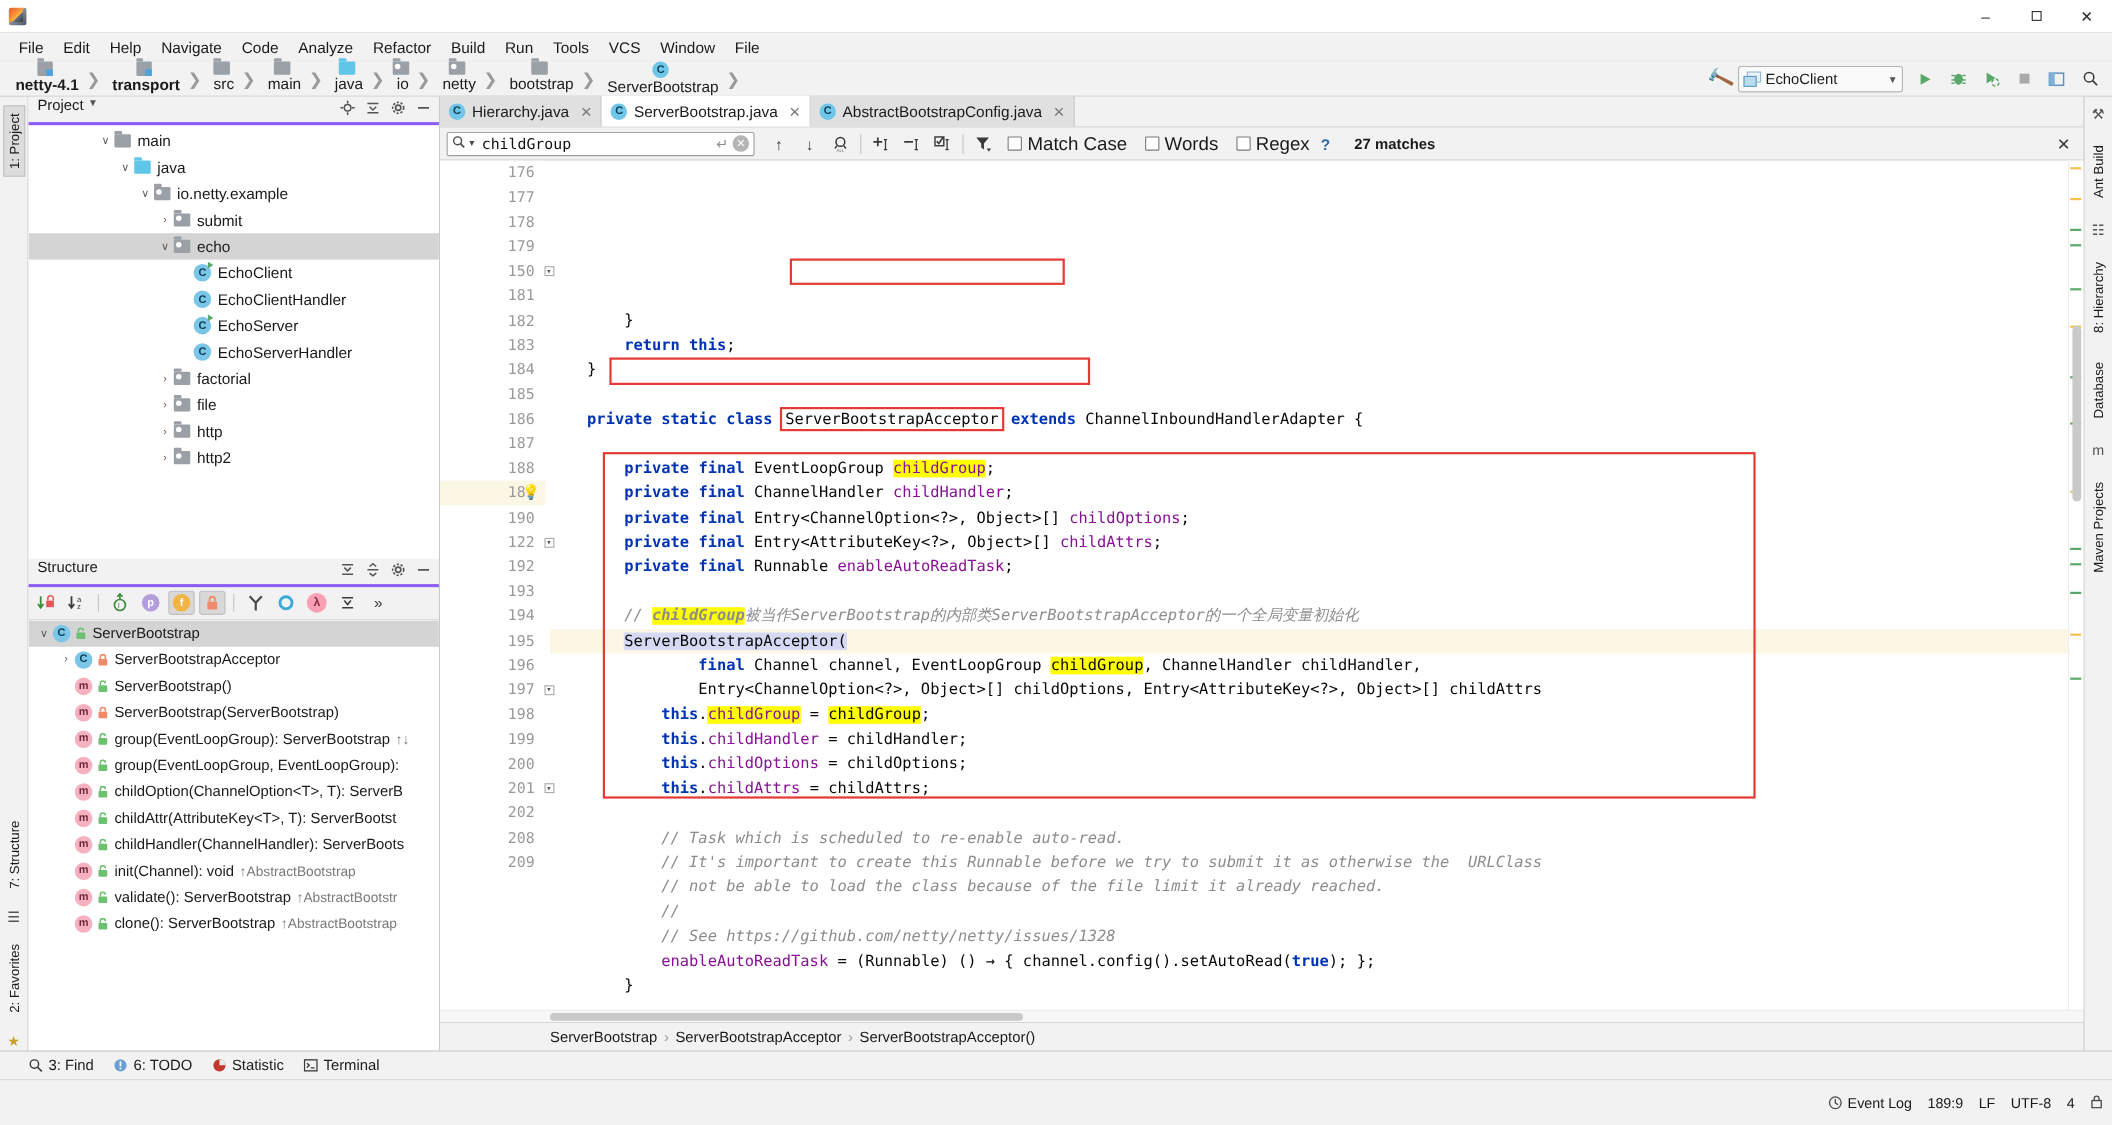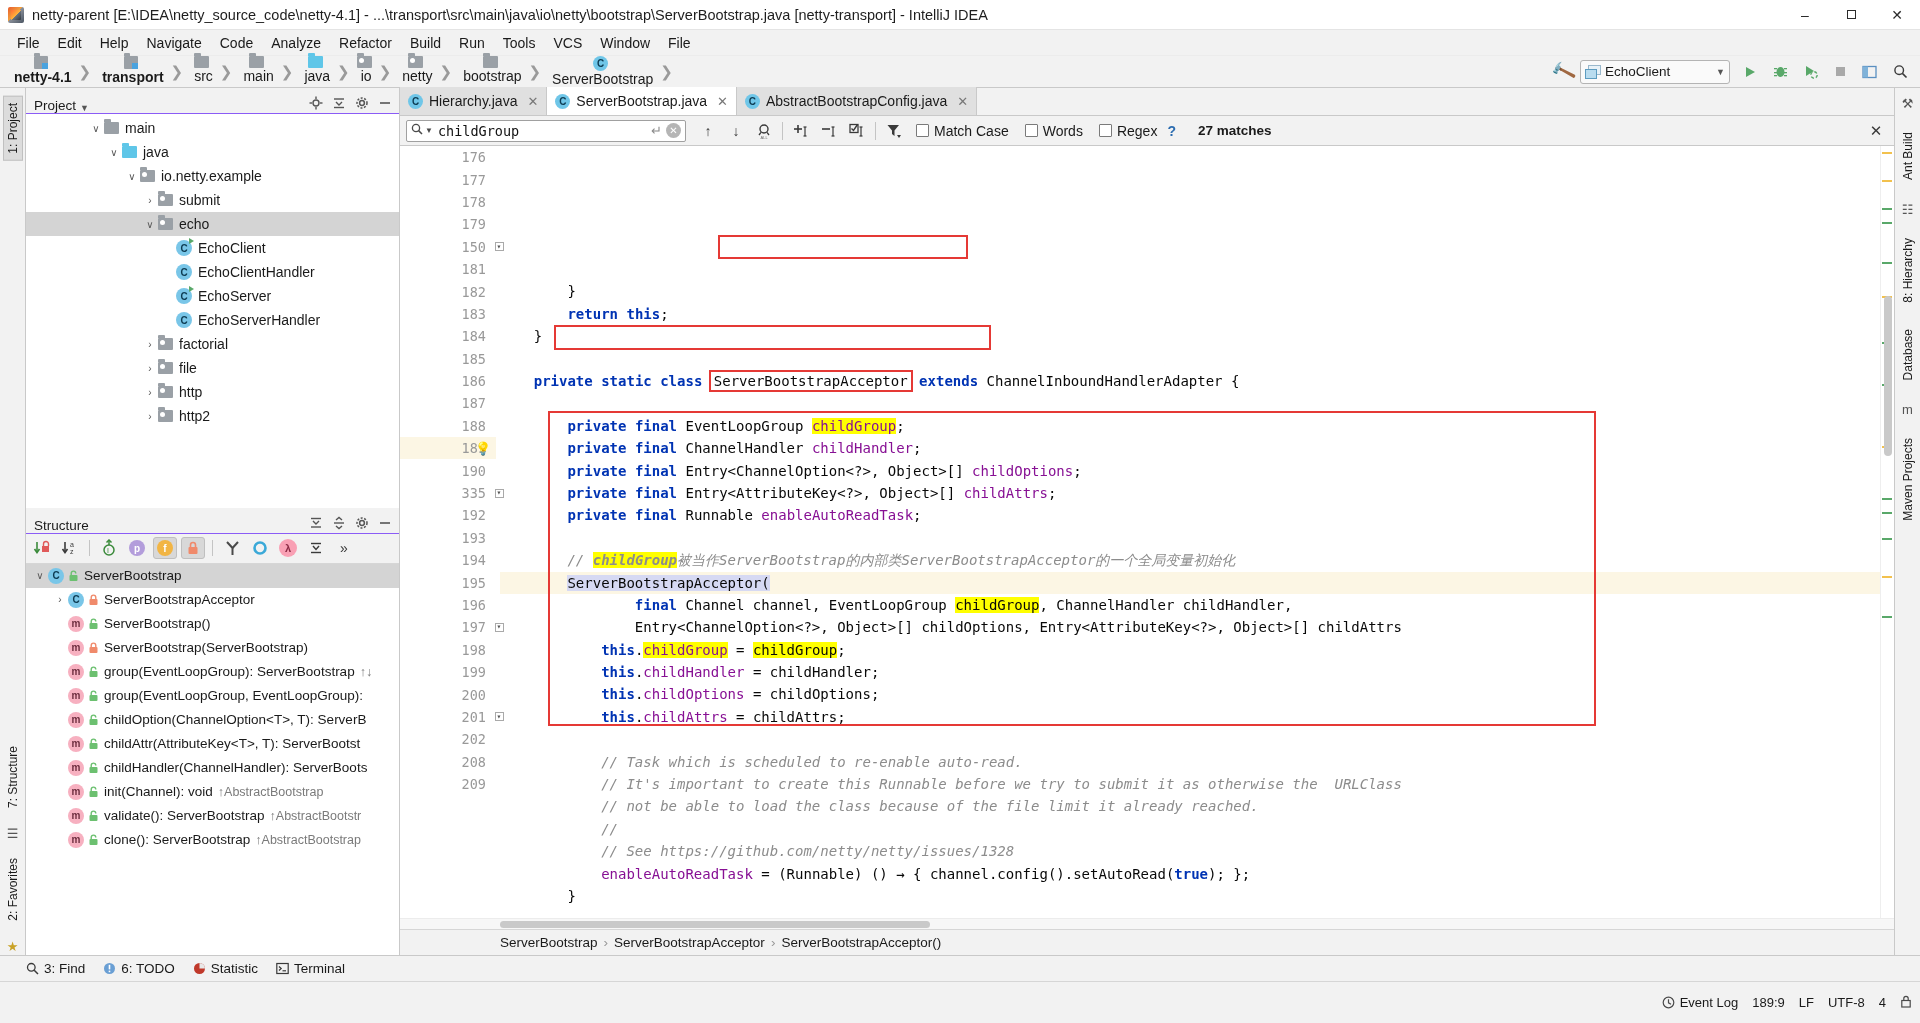--- a/index.html
+++ b/index.html
@@ -98,22 +98,22 @@
   
   .rail-right {
     width:26px; background:#f2f2f2; border-left:1px solid #c9c9c9; flex:none;
     display:flex; flex-direction:column; align-items:center; padding-top:6px; gap:14px;
   }
 
   
   .leftcol { width:374px; flex:none; display:flex; flex-direction:column; background:#fff; border-right:1px solid #c9c9c9;}
 
   .panel-header {
-    height:26px; background:#f2f2f2; display:flex; align-items:flex-end; padding:0 4px 0 8px;
-    border-bottom:1px solid #8b5cf6; flex:none; gap:3px;
+    height:26px; background:#f2f2f2; display:flex; align-items:flex-start; padding:0 4px 14px 8px;
+    border-bottom:3px solid #8b5cf6; flex:none; gap:3px;
   }
   .panel-title { font-size:13.5px; color:#1a1a1a; }
   .panel-title.proj { font-weight:normal; }
   .ph-spacer { flex:1; }
   .ph-btn { width:20px;height:20px;display:flex;align-items:center;justify-content:center;color:#555;font-size:13px;border-radius:3px;}
   .chev-small { font-size:9px; color:#555; margin-left:1px;}
 
   .tree { flex:1; overflow:hidden; background:#fff; padding-top:2px; }
   .tnode {
     height:24px; display:flex; align-items:center; font-size:14px; color:#1a1a1a; white-space:nowrap;
@@ -180,21 +180,21 @@
   .findinput input {
     border:none;outline:none;flex:1;font-family:"DejaVu Sans Mono", monospace;font-size:13.5px;color:#111;background:transparent;
   }
   .findinput .enter { color:#8a8a8a; font-size:13px; margin:0 4px; }
   .findinput .clear {
     width:15px;height:15px;border-radius:50%;background:#b5b5b5;color:#fff;font-size:10px;
     display:flex;align-items:center;justify-content:center;
   }
   .fb-btn { width:28px;height:24px;display:flex;align-items:center;justify-content:center;color:#3a3a3a;font-size:14px;border-radius:3px;}
   .fb-sep { width:1px; height:18px; background:#c4c4c4; margin:0 4px;}
-  .cbx { display:flex;align-items:center;gap:5px;margin:0 8px;font-size:14px;color:#1a1a1a;white-space:nowrap;}
+  .cbx { display:flex;align-items:center;gap:5px;margin:0 8px;font-size:17px;color:#1a1a1a;white-space:nowrap;}
   .cbx .box { width:13px;height:13px;border:1px solid #7a7a7a;background:#fff;border-radius:1px;}
   .qmark { color:#2b6cb0; font-weight:bold; font-size:14px; margin-left:2px;}
   .matches { font-size:13.5px; font-weight:bold; color:#1a1a1a; margin-left:22px; white-space:nowrap;}
   .findclose { margin-left:auto; color:#3a3a3a; font-size:15px; width:24px;height:24px;display:flex;align-items:center;justify-content:center;}
 
   
   .codewrap { flex:1; display:flex; min-height:0; position:relative; overflow:hidden; background:#fff; }
   .gutter {
     width:96px; flex:none; background:#ffffff; position:relative; font-family:"DejaVu Sans Mono", monospace;
     font-size:13.5px; color:#999999; border-right:none;
@@ -259,21 +259,20 @@
   .hscroll { height:11px; background:#f7f7f7; position:relative; flex:none; border-top:1px solid #ececec;}
   .hthumb { position:absolute; top:2px; height:7px; background:#c9c9c9; border-radius:4px;}
 </style>
 </head>
 <body>
 
 <div class="app">
 
   <div class="titlebar">
     <div class="title-icon"></div>
-    <div class="title-text">netty-parent [E:\IDEA\netty_source_code\netty-4.1] - ...\transport\src\main\java\io\netty\bootstrap\ServerBootstrap.java [netty-transport] - IntelliJ IDEA</div>
     <div class="win-controls">
       <div class="win-btn">–</div>
       <div class="win-btn">
         <svg width="11" height="11" viewBox="0 0 11 11">
             <rect x="1.5" y="1.5" width="8" height="8" fill="none" stroke="#2b2b2b" stroke-width="1"></rect>
           </svg>
       </div>
       <div class="win-btn close">✕</div>
     </div>
   </div>
@@ -906,21 +905,21 @@
               <span class="gmark bulb">💡</span>
               <span>189</span>
             </div>
             <div class="gline">
               <span>190</span>
             </div>
             <div class="gline">
               <span class="gmark" style="left:92px;">
                 <span class="fold">▾</span>
               </span>
-              <span>335</span>
+              <span>122</span>
             </div>
             <div class="gline">
               <span>192</span>
             </div>
             <div class="gline">
               <span>193</span>
             </div>
             <div class="gline">
               <span>194</span>
             </div>

